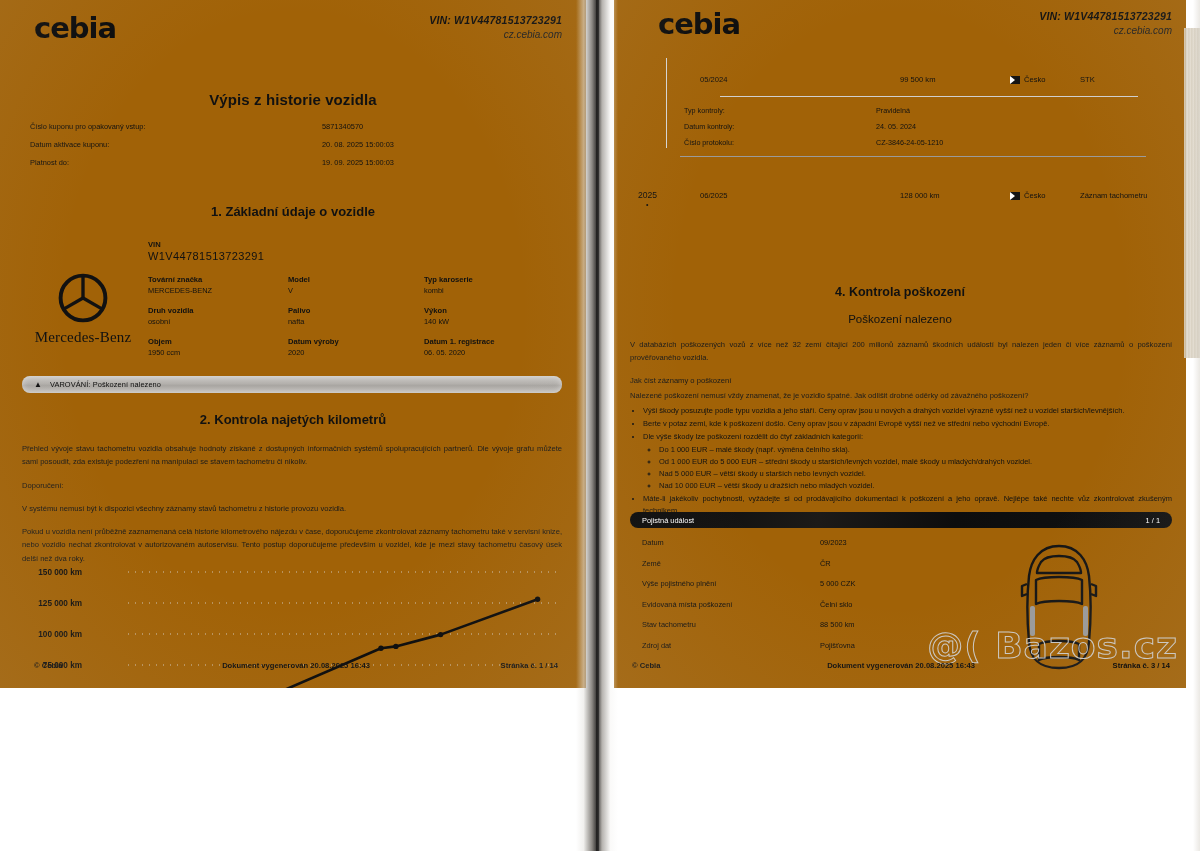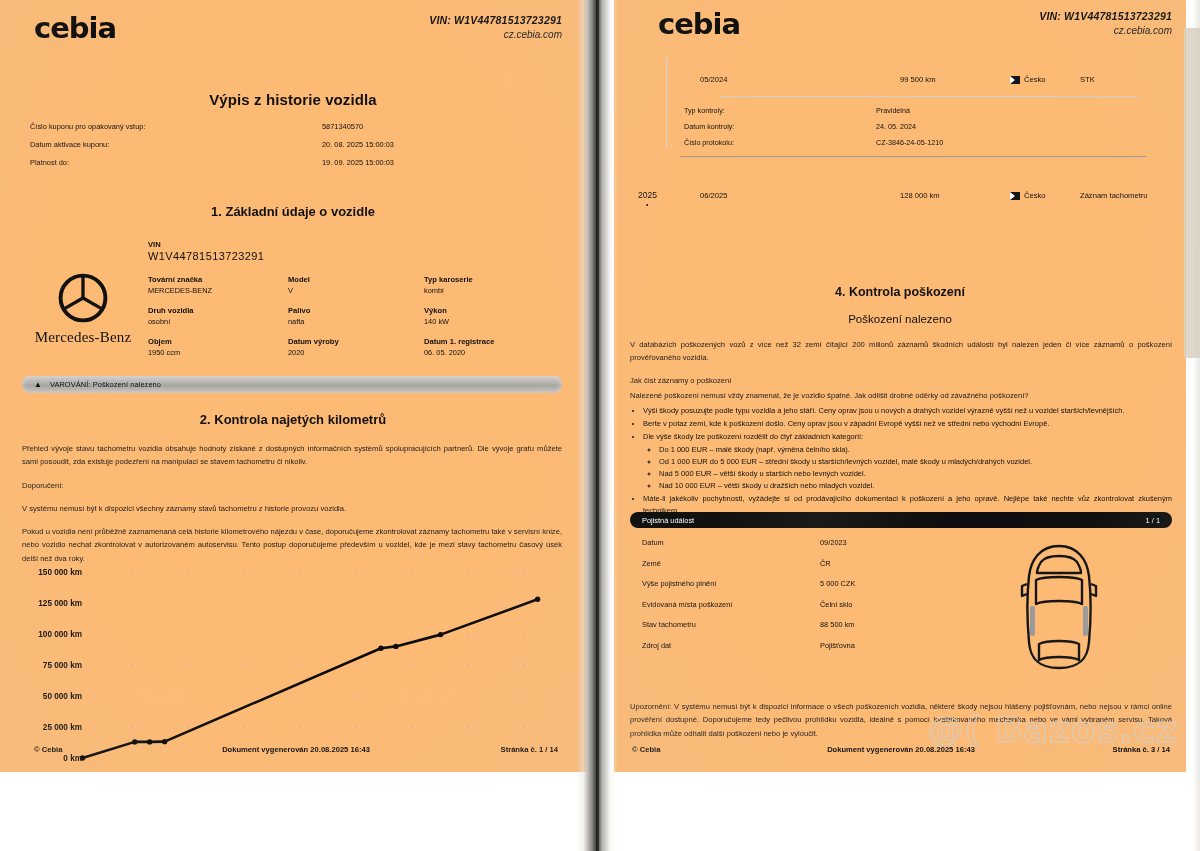--- a/index.html
+++ b/index.html
@@ -1,20 +1,20 @@
 <!DOCTYPE html>
 <html><head>
 <meta charset="utf-8">
 <style>
   html,body{margin:0;padding:0;background:#fff;}
   body{width:1200px;height:851px;overflow:hidden;font-family:"Liberation Sans",sans-serif;color:#111;}
   .sheet{position:relative;width:1200px;height:851px;background:#ffffff;}
 
   
-  .page{position:absolute;top:0;height:772px;background:#fdba74;overflow:hidden;}
+  .page{position:absolute;top:0;height:688px;background:#a16207;overflow:hidden;}
   .page-left{left:0;width:586px;}
   .page-right{left:614px;width:572px;}
 
   
   .gutter{position:absolute;top:0;left:576px;width:42px;height:851px;
     background:linear-gradient(to right,
       rgba(255,255,255,0) 0%,
       rgba(230,228,224,.55) 18%,
       rgba(120,116,110,.85) 38%,
       rgba(40,38,36,.95) 50%,

